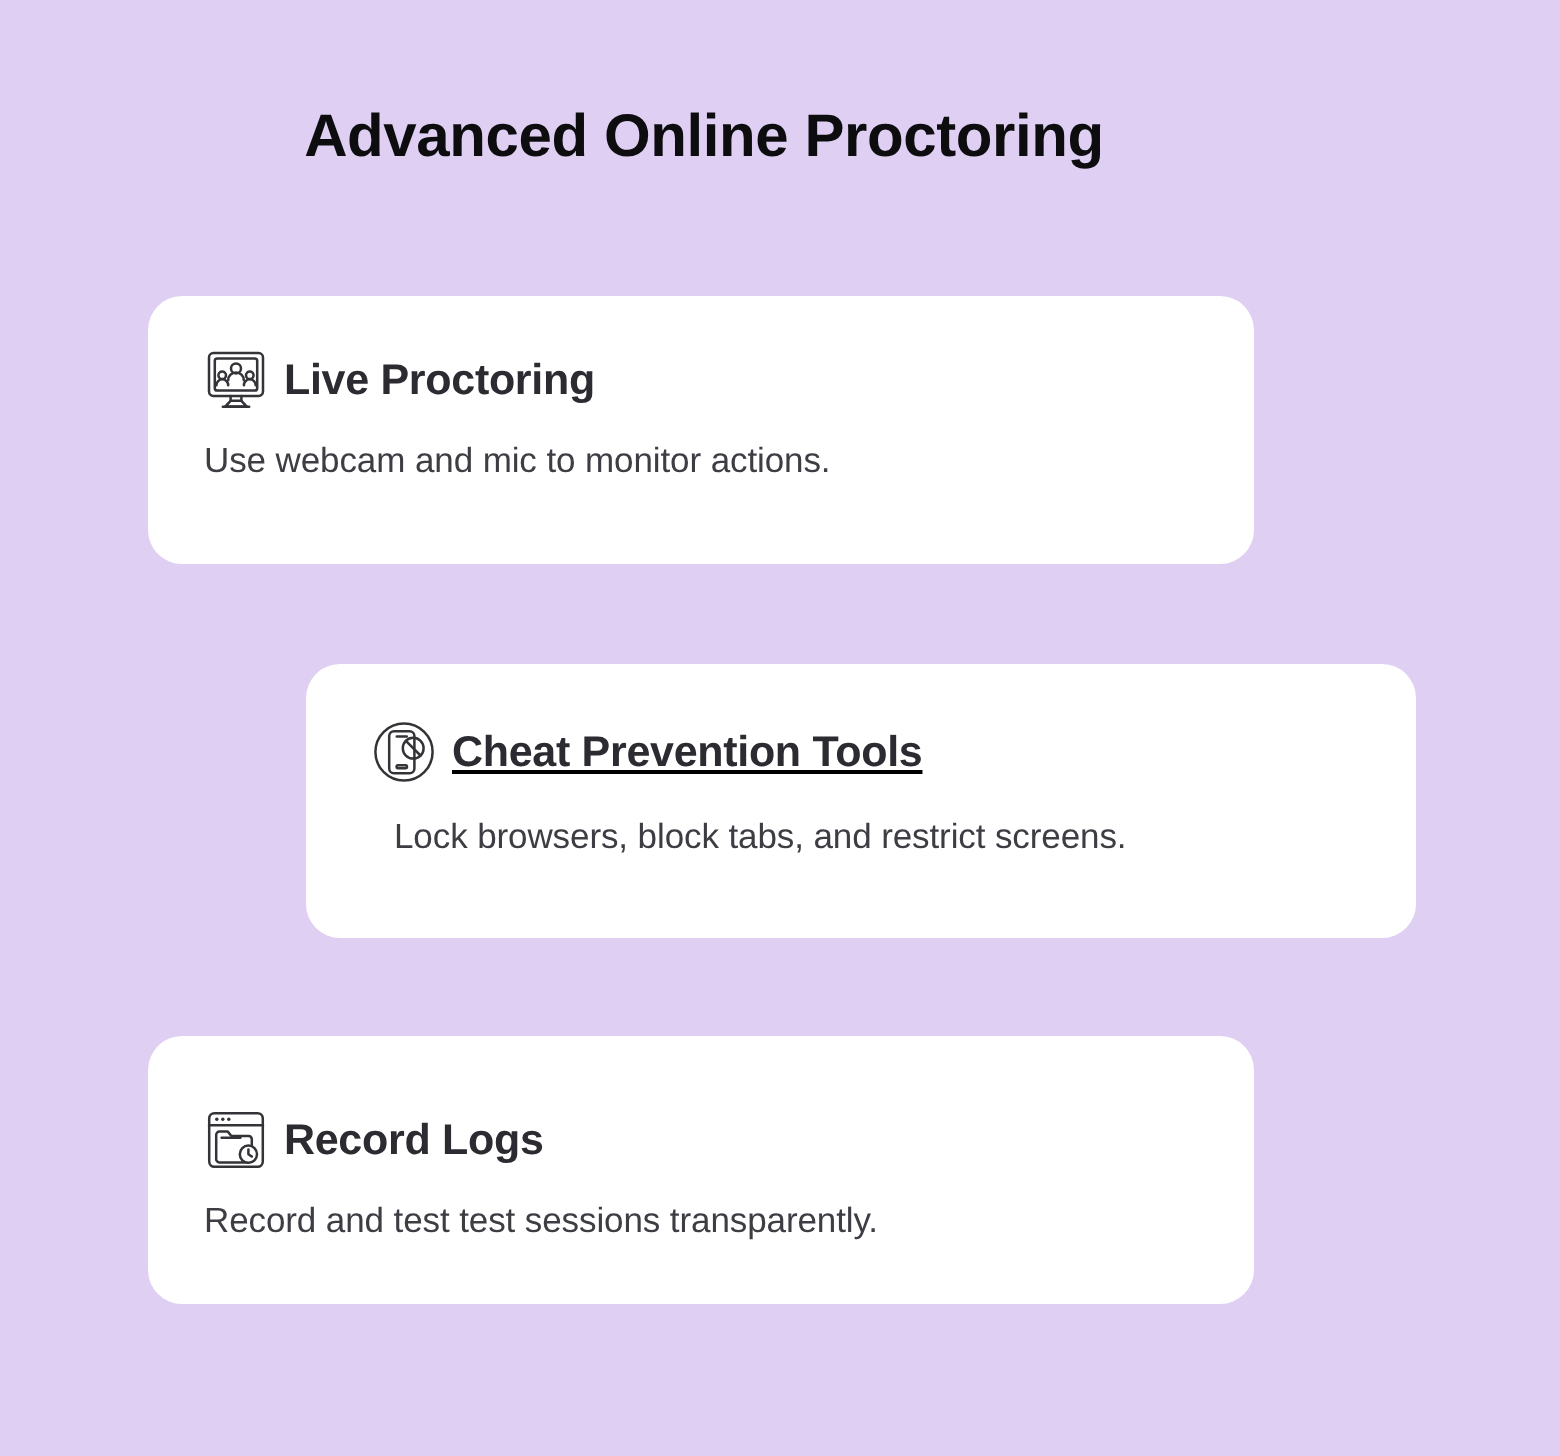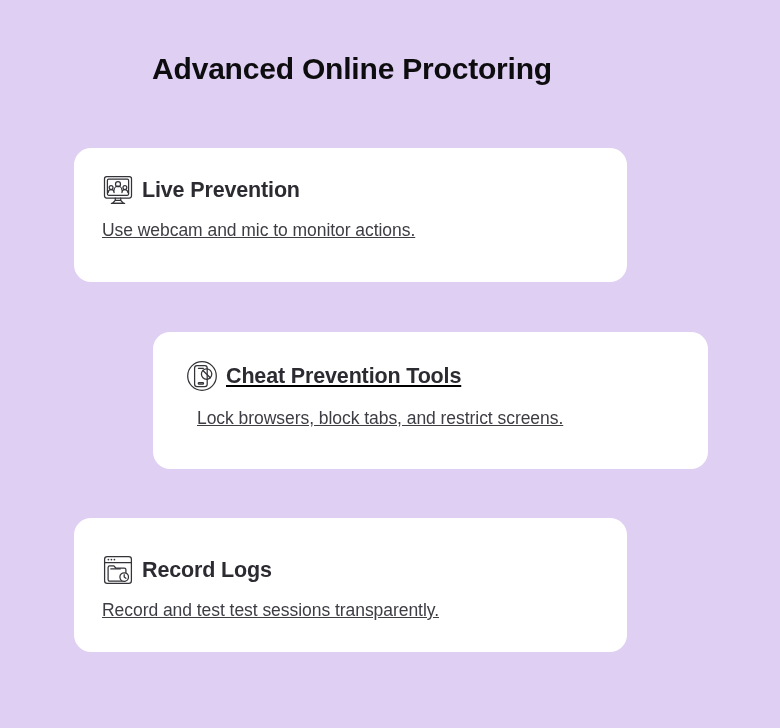--- a/index.html
+++ b/index.html
@@ -82,21 +82,20 @@
     white-space: nowrap;
   }
 
   .card-desc {
     position: absolute;
     font-size: 17.5px;
     font-weight: normal;
     color: #3d3d44;
     white-space: nowrap;
     letter-spacing: -0.05px;
-    text-decoration: underline;
   }
   #card-live-supervision .card-desc { left: 28px; top: 72px; }
   #card-cheat-prevention .card-desc { left: 44px; top: 76px; }
   #card-session-logs     .card-desc { left: 28px; top: 82px; }
 </style>
 </head>
 <body>
 
 <div id="page-title">Advanced Online Proctoring</div>
 
@@ -110,21 +109,21 @@
         <path d="M12.1 16.1a3.9 3.9 0 0 1 7.8 0"></path>
         <circle cx="9.1" cy="13.6" r="1.9"></circle>
         <path d="M6.2 18.6a2.95 2.95 0 0 1 5.9 0"></path>
         <circle cx="22.9" cy="13.6" r="1.9"></circle>
         <path d="M19.95 18.6a2.95 2.95 0 0 1 5.9 0"></path>
         <path d="M13.3 24v2.4M18.7 24v2.4"></path>
         <path d="M10.6 29.3l2.7-2.9h5.4l2.7 2.9z"></path>
         <path d="M9.4 29.4h13.2"></path>
       </svg>
     </span>
-    <span class="card-title">Live Prevention</span>
+    <span class="card-title">Live Proctoring</span>
   </div>
   <div class="card-desc">Use webcam and mic to monitor actions.</div>
 </div>
 
 <div class="card" id="card-cheat-prevention">
   <div class="card-head">
     <span class="card-icon">
       <svg viewBox="0 0 32 32" width="32" height="32" fill="none" stroke="#333338" stroke-width="1.25" stroke-linecap="round" stroke-linejoin="round">
         <circle cx="16" cy="16" r="14.3"></circle>
         <rect x="8.6" y="5.6" width="12.6" height="21" rx="2.4"></rect>

